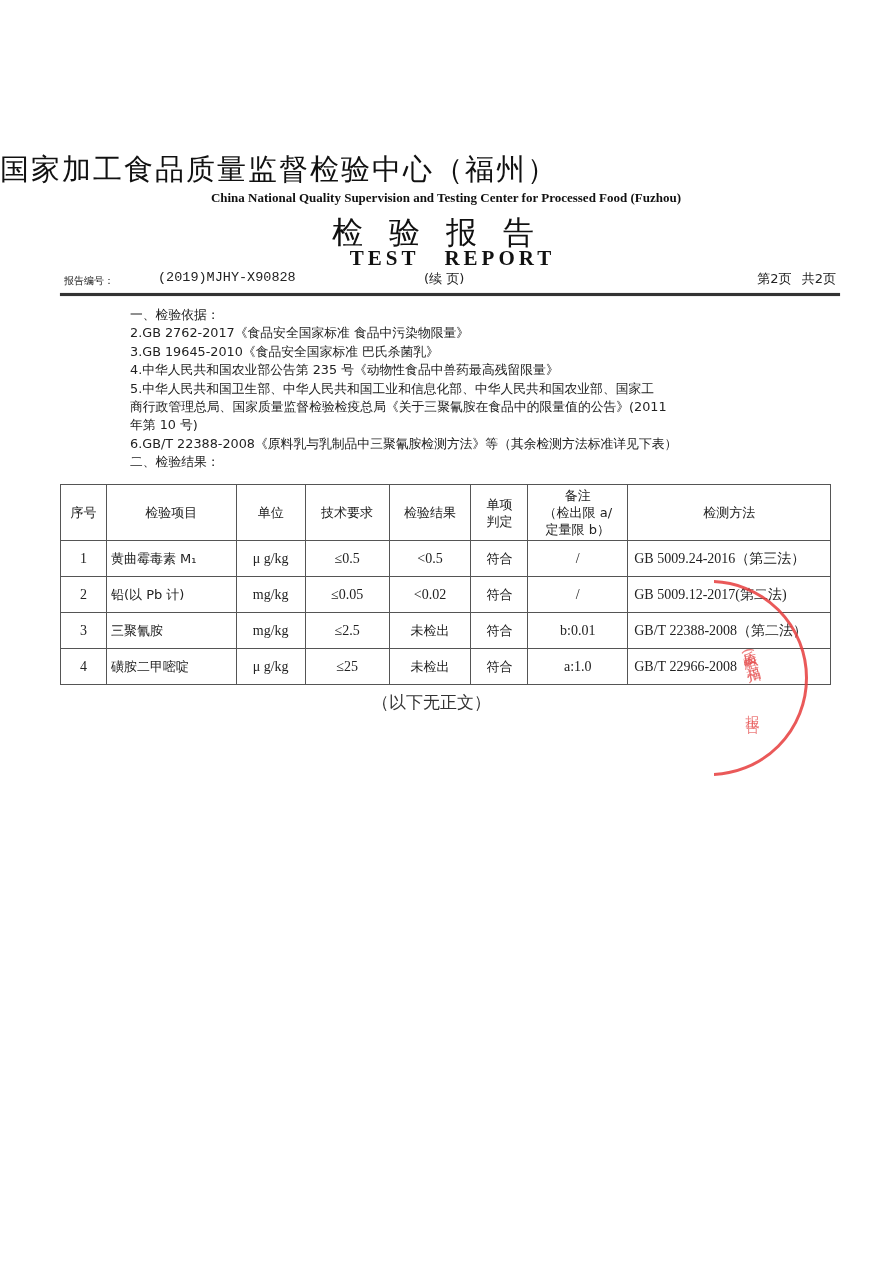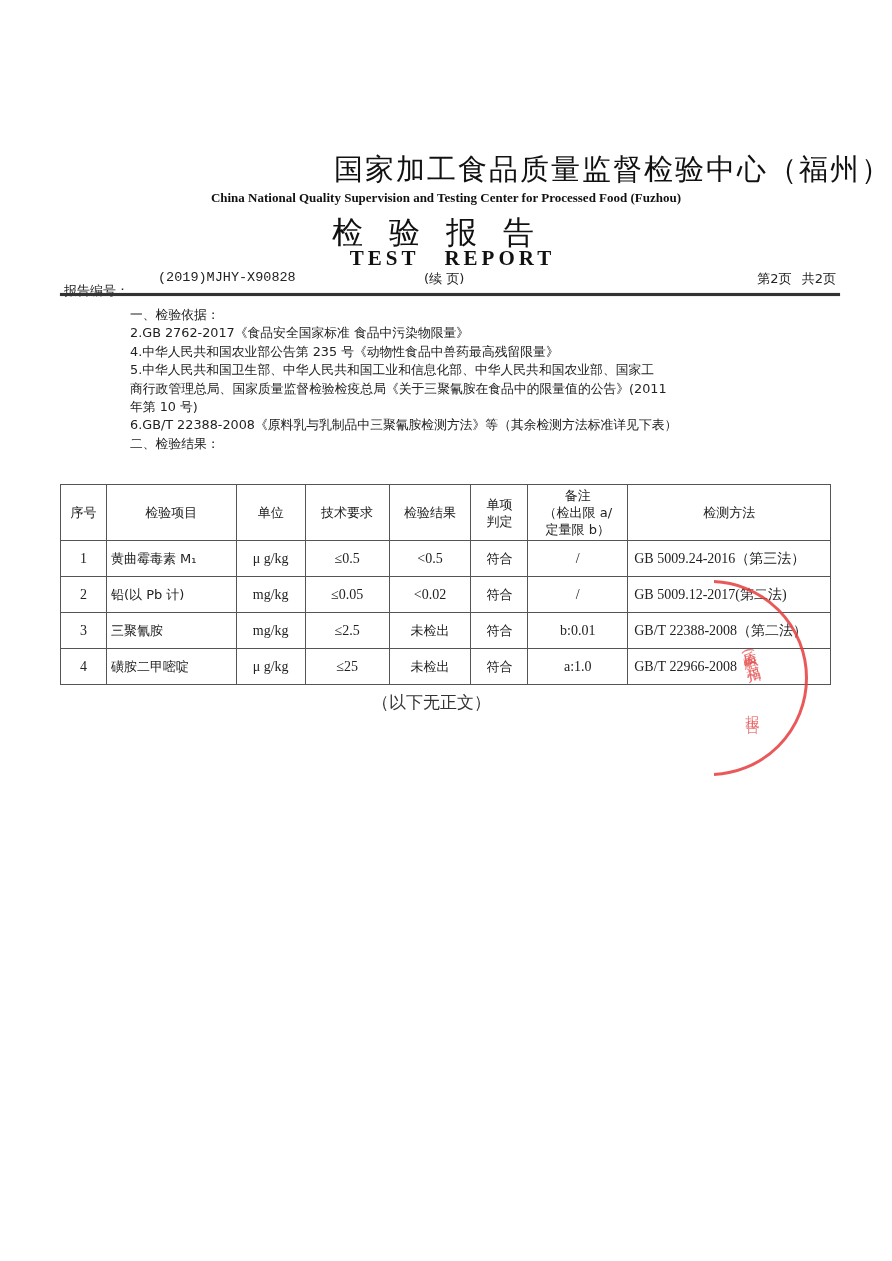--- a/index.html
+++ b/index.html
@@ -2,42 +2,42 @@
 <html><head>
 <meta charset="utf-8">
 <style>
   html, body { margin: 0; padding: 0; }
   body {
     width: 892px; height: 1261px; background: #ffffff; position: relative; overflow: hidden;
     font-family: "DejaVu Serif", "Liberation Serif", serif; color: #1a1a1a;
   }
   .abs { position: absolute; }
   .title-cn {
-    left: 0; width: 892px; top: 150px; text-align: right;
+    left: 0; width: 892px; top: 150px; text-align: left;
     font-size: 29px; letter-spacing: 2px; font-weight: normal; color: #111;
     font-family: "DejaVu Serif", serif;
   }
   .title-en {
     left: 0; width: 892px; top: 190px; text-align: center;
     font-size: 13px; font-weight: bold; font-family: "Liberation Serif", serif; color: #111;
   }
   .report-cn {
     left: 0; width: 892px; top: 212px; text-align: center;
     font-size: 31px; letter-spacing: 26px; box-sizing: border-box; color: #111;
   }
   .report-en {
     left: 0; width: 892px; top: 246px; text-align: center;
     font-size: 21px; font-weight: bold; letter-spacing: 4px; word-spacing: 16px;
     font-family: "Liberation Serif", serif; color: #111; padding-left: 13px; box-sizing: border-box;
   }
   .meta-row {
     left: 64px; width: 776px; top: 270px; height: 20px; font-size: 13.5px;
     font-family: "Liberation Mono", monospace; color: #222;
   }
-  .meta-row .label { position: absolute; left: 0; top: 12px; font-family: "DejaVu Sans", sans-serif; font-size: 13px; }
+  .meta-row .label { position: absolute; left: 0; top: 4px; font-family: "DejaVu Sans", sans-serif; font-size: 10px; }
   .meta-row .num { position: absolute; left: 94px; top: 0; }
   .meta-row .cont { position: absolute; left: 360px; top: 0; font-family: "DejaVu Sans", sans-serif; font-size: 13px; }
   .meta-row .page { position: absolute; right: 4px; top: 0; font-family: "DejaVu Sans", sans-serif; font-size: 13px; word-spacing: 6px; }
   .rule {
     left: 60px; width: 780px; top: 293px; height: 3px; background: #333;
     box-shadow: 0 0 1px #666;
   }
   .basis {
     left: 130px; top: 306px; width: 700px; font-size: 12.8px; line-height: 18.4px; color: #222;
     font-family: "DejaVu Sans", sans-serif;
@@ -85,20 +85,21 @@
   <span class="label">报告编号：</span>
   <span class="num">(2019)MJHY-X90828</span>
   <span class="cont">(续  页)</span>
   <span class="page">第2页  共2页</span>
 </div>
 <div class="abs rule"></div>
 
 <div class="abs basis">
   <div class="line">一、检验依据：</div>
   <div class="line">2.GB 2762-2017《食品安全国家标准 食品中污染物限量》</div>
+  <div class="line">3.GB 19645-2010《食品安全国家标准 巴氏杀菌乳》</div>
   <div class="line">4.中华人民共和国农业部公告第 235 号《动物性食品中兽药最高残留限量》</div>
   <div class="line">5.中华人民共和国卫生部、中华人民共和国工业和信息化部、中华人民共和国农业部、国家工</div>
   <div class="line">商行政管理总局、国家质量监督检验检疫总局《关于三聚氰胺在食品中的限量值的公告》(2011</div>
   <div class="line">年第 10 号)</div>
   <div class="line">6.GB/T 22388-2008《原料乳与乳制品中三聚氰胺检测方法》等（其余检测方法标准详见下表）</div>
   <div class="line">二、检验结果：</div>
 </div>
 
 <table class="results">
   <colgroup>

